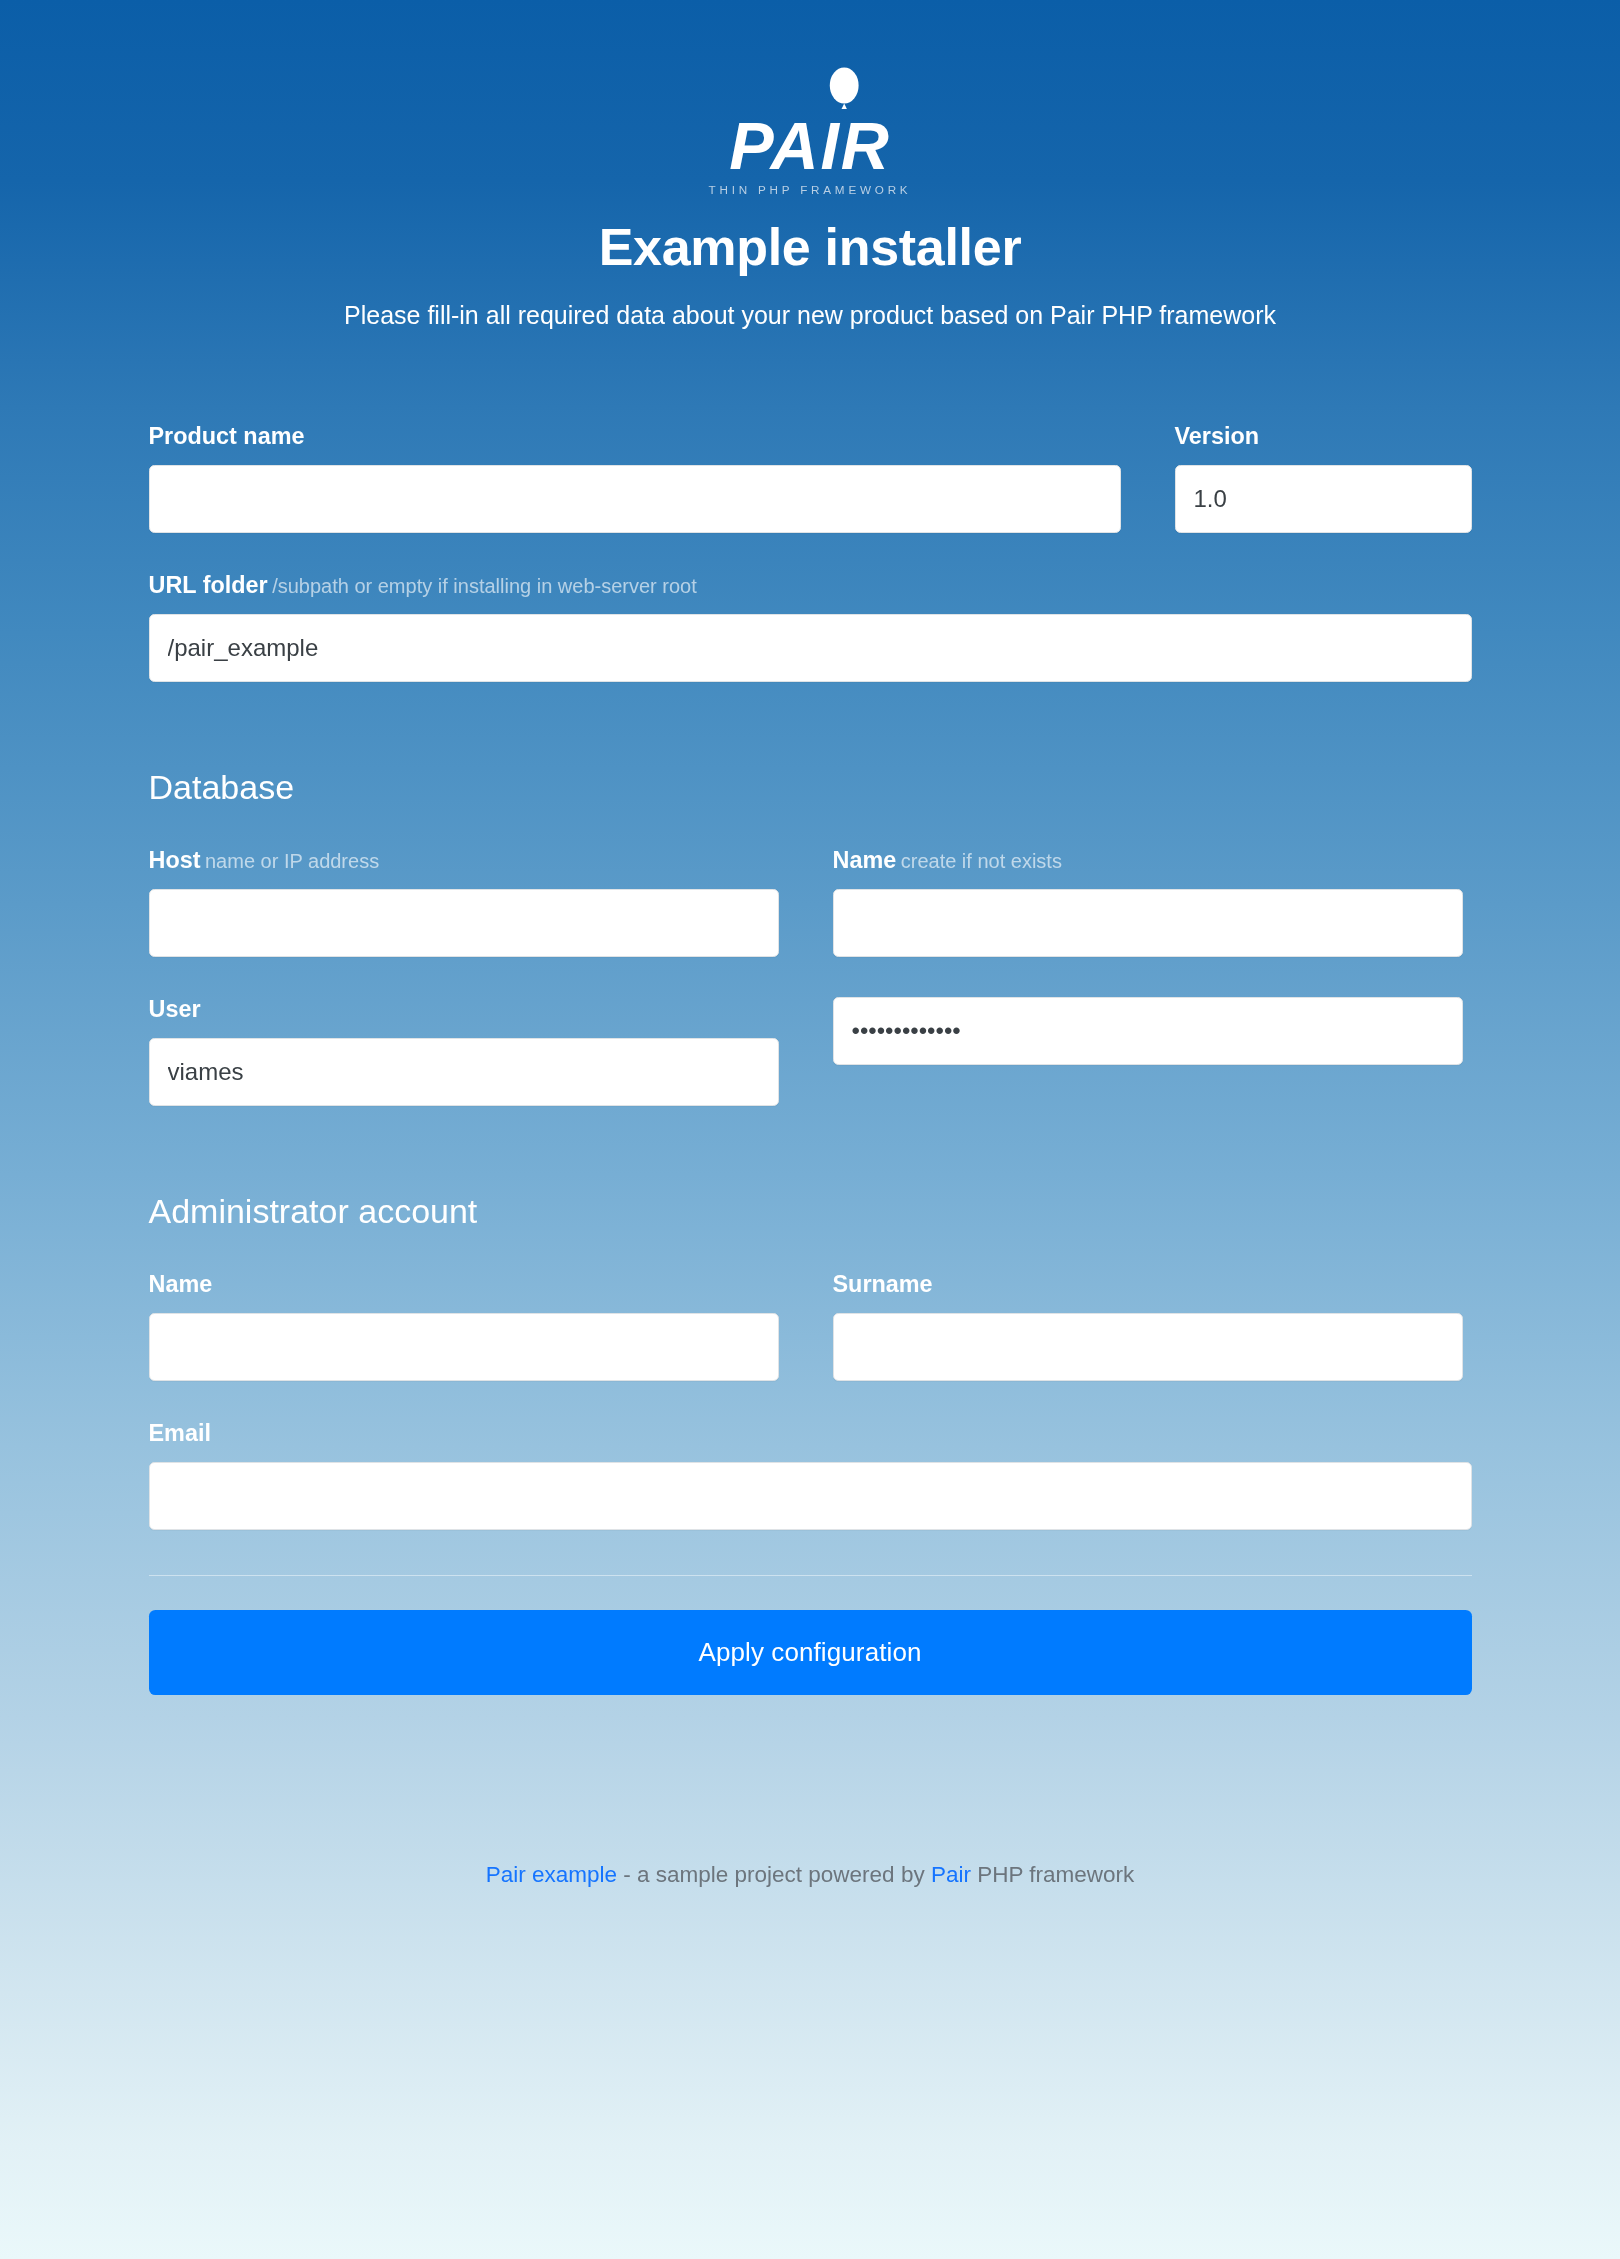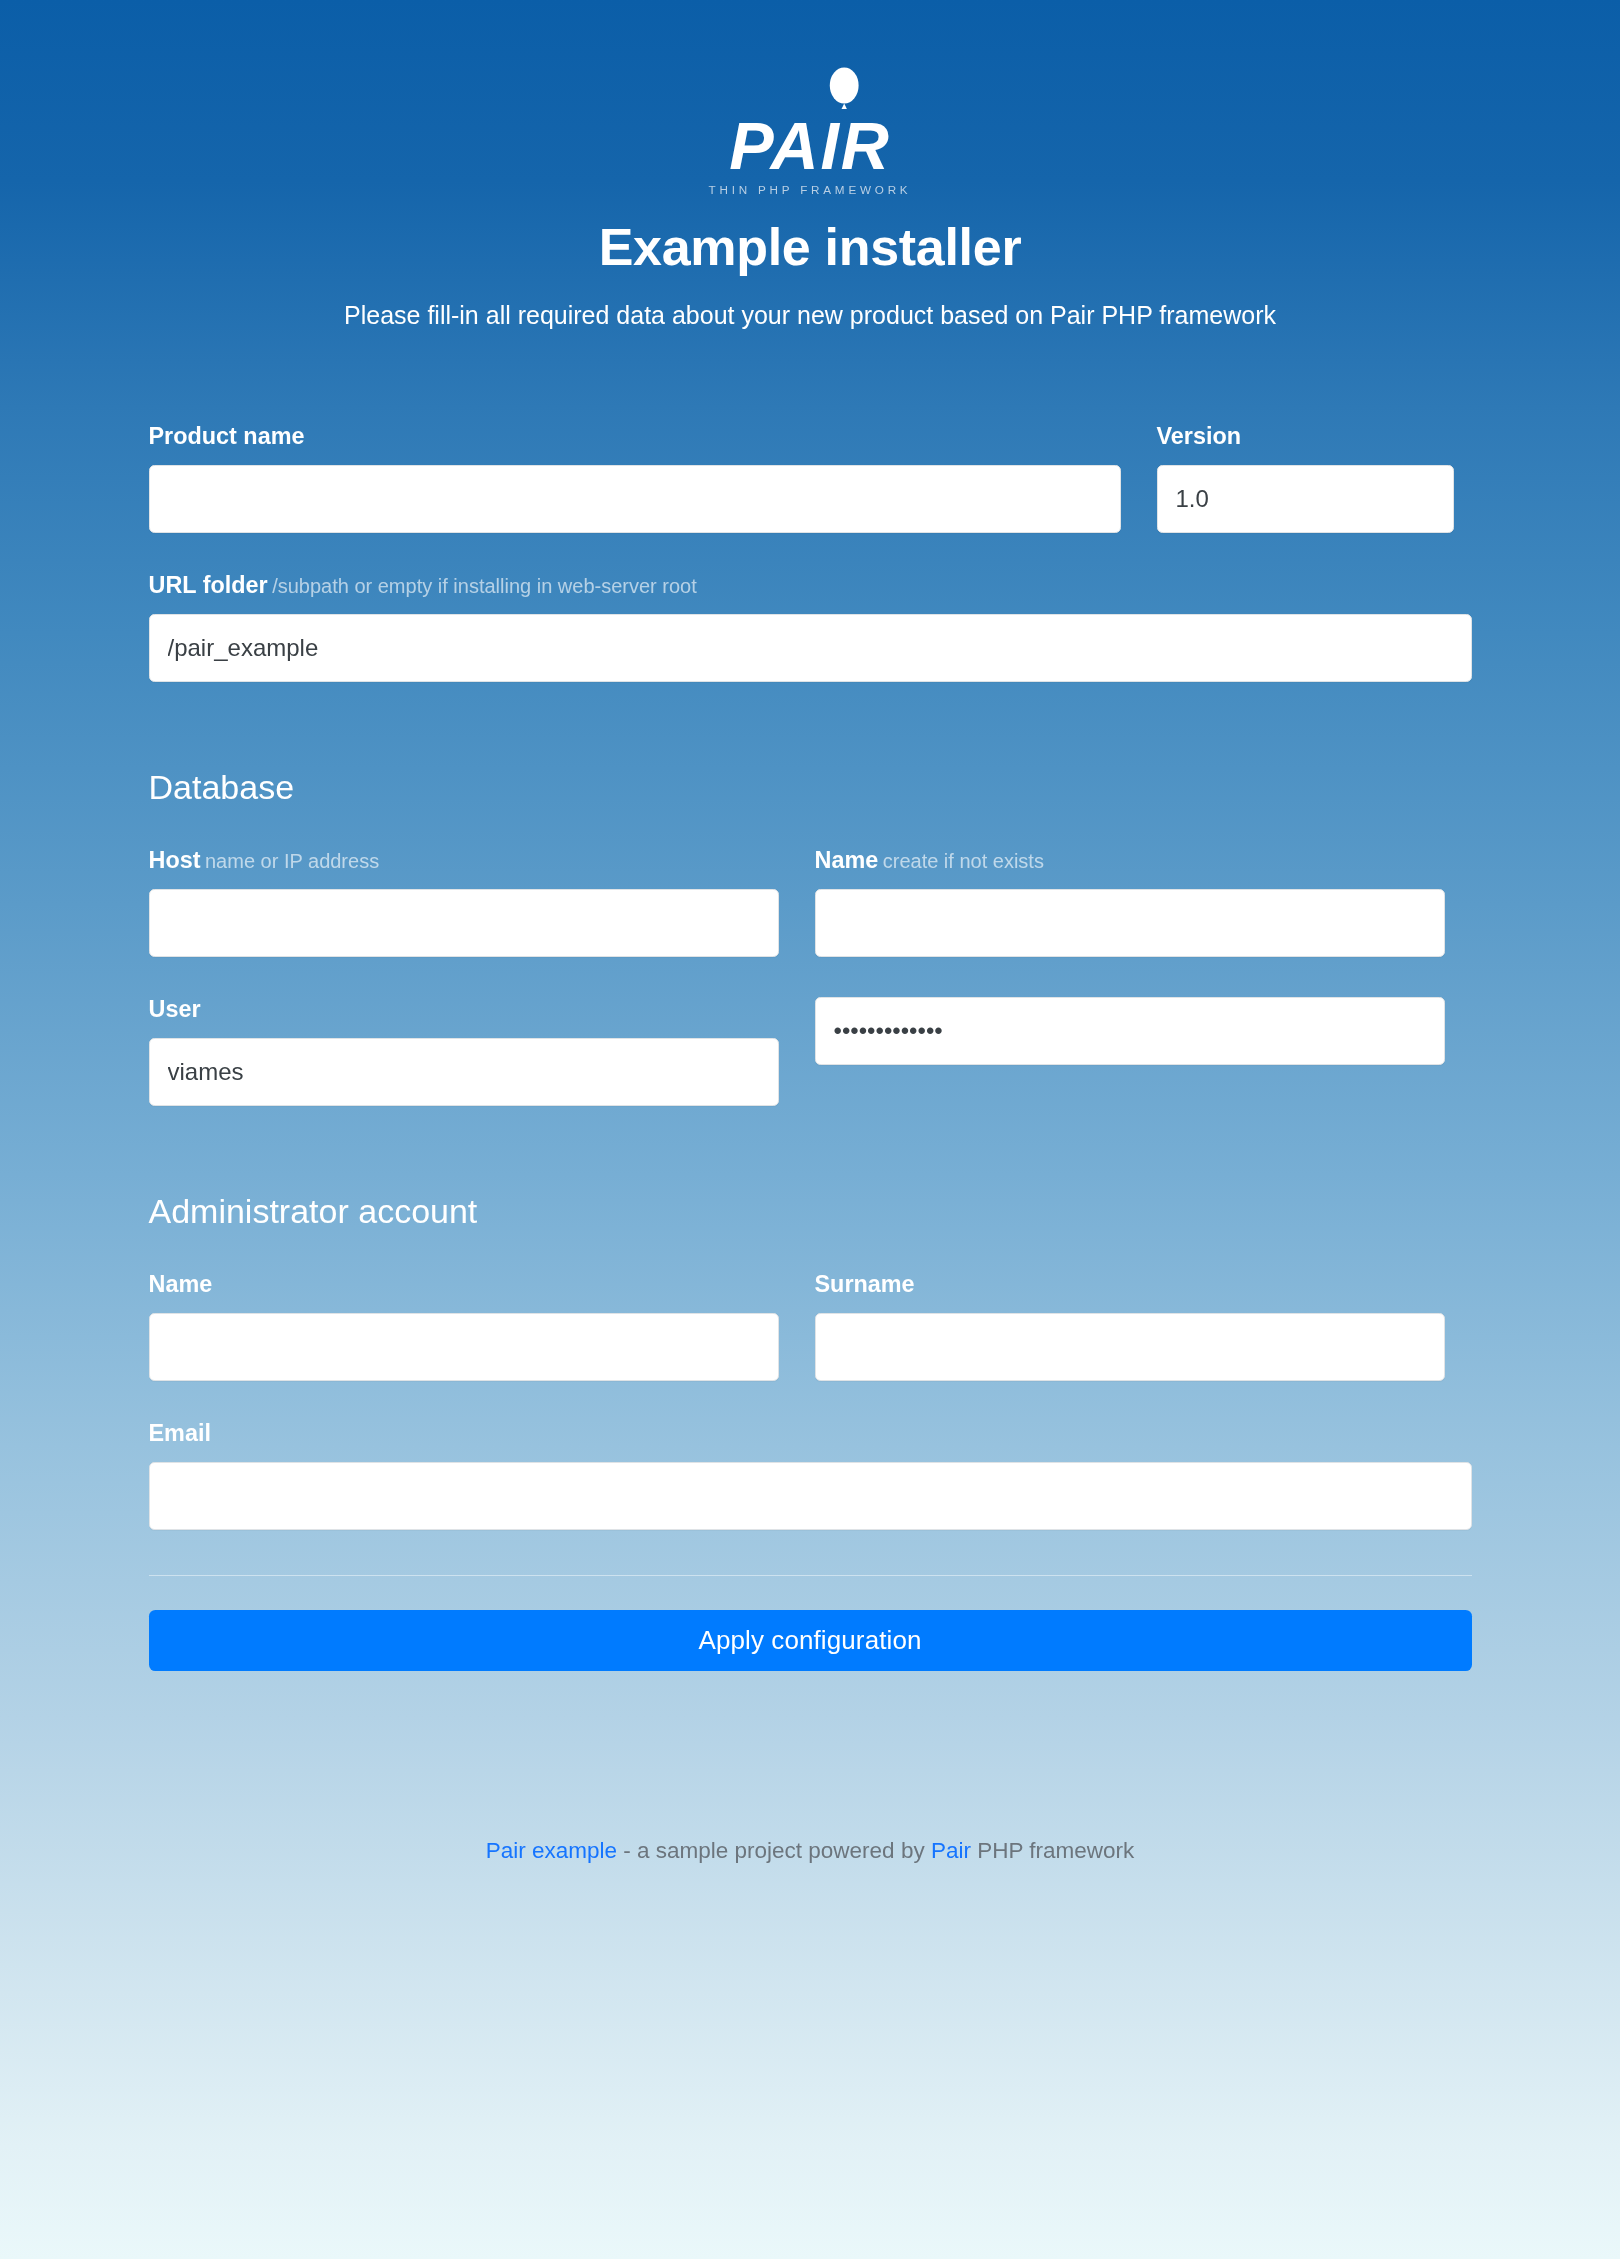--- a/index.html
+++ b/index.html
@@ -72,21 +72,21 @@
   .form {
     width: 1323px;
     margin-top: 92px;
   }
 
   .row {
     display: flex;
     width: 100%;
   }
 
-  .row.gap { gap: 36px; }
+  .row.gap { gap: 54px; }
 
   .col-main  { width: 972px; }
   .col-side  { width: 297px; }
   .col-half  { width: 630px; }
   .col-full  { width: 100%; }
 
   .field { margin-bottom: 0; }
 
   .label {
     font-size: 23.4px;
@@ -137,21 +137,21 @@
     width: 100%;
     height: 0.9px;
     background: rgba(255,255,255,0.45);
     margin-top: 45px;
     margin-bottom: 34px;
   }
 
   .apply-button {
     display: block;
     width: 100%;
-    height: 61px;
+    height: 85px;
     background: #007bff;
     color: #ffffff;
     border: none;
     border-radius: 6.3px;
     font-family: "Liberation Sans", sans-serif;
     font-size: 26px;
     font-weight: 400;
     cursor: pointer;
     letter-spacing: 0.1px;
   }

